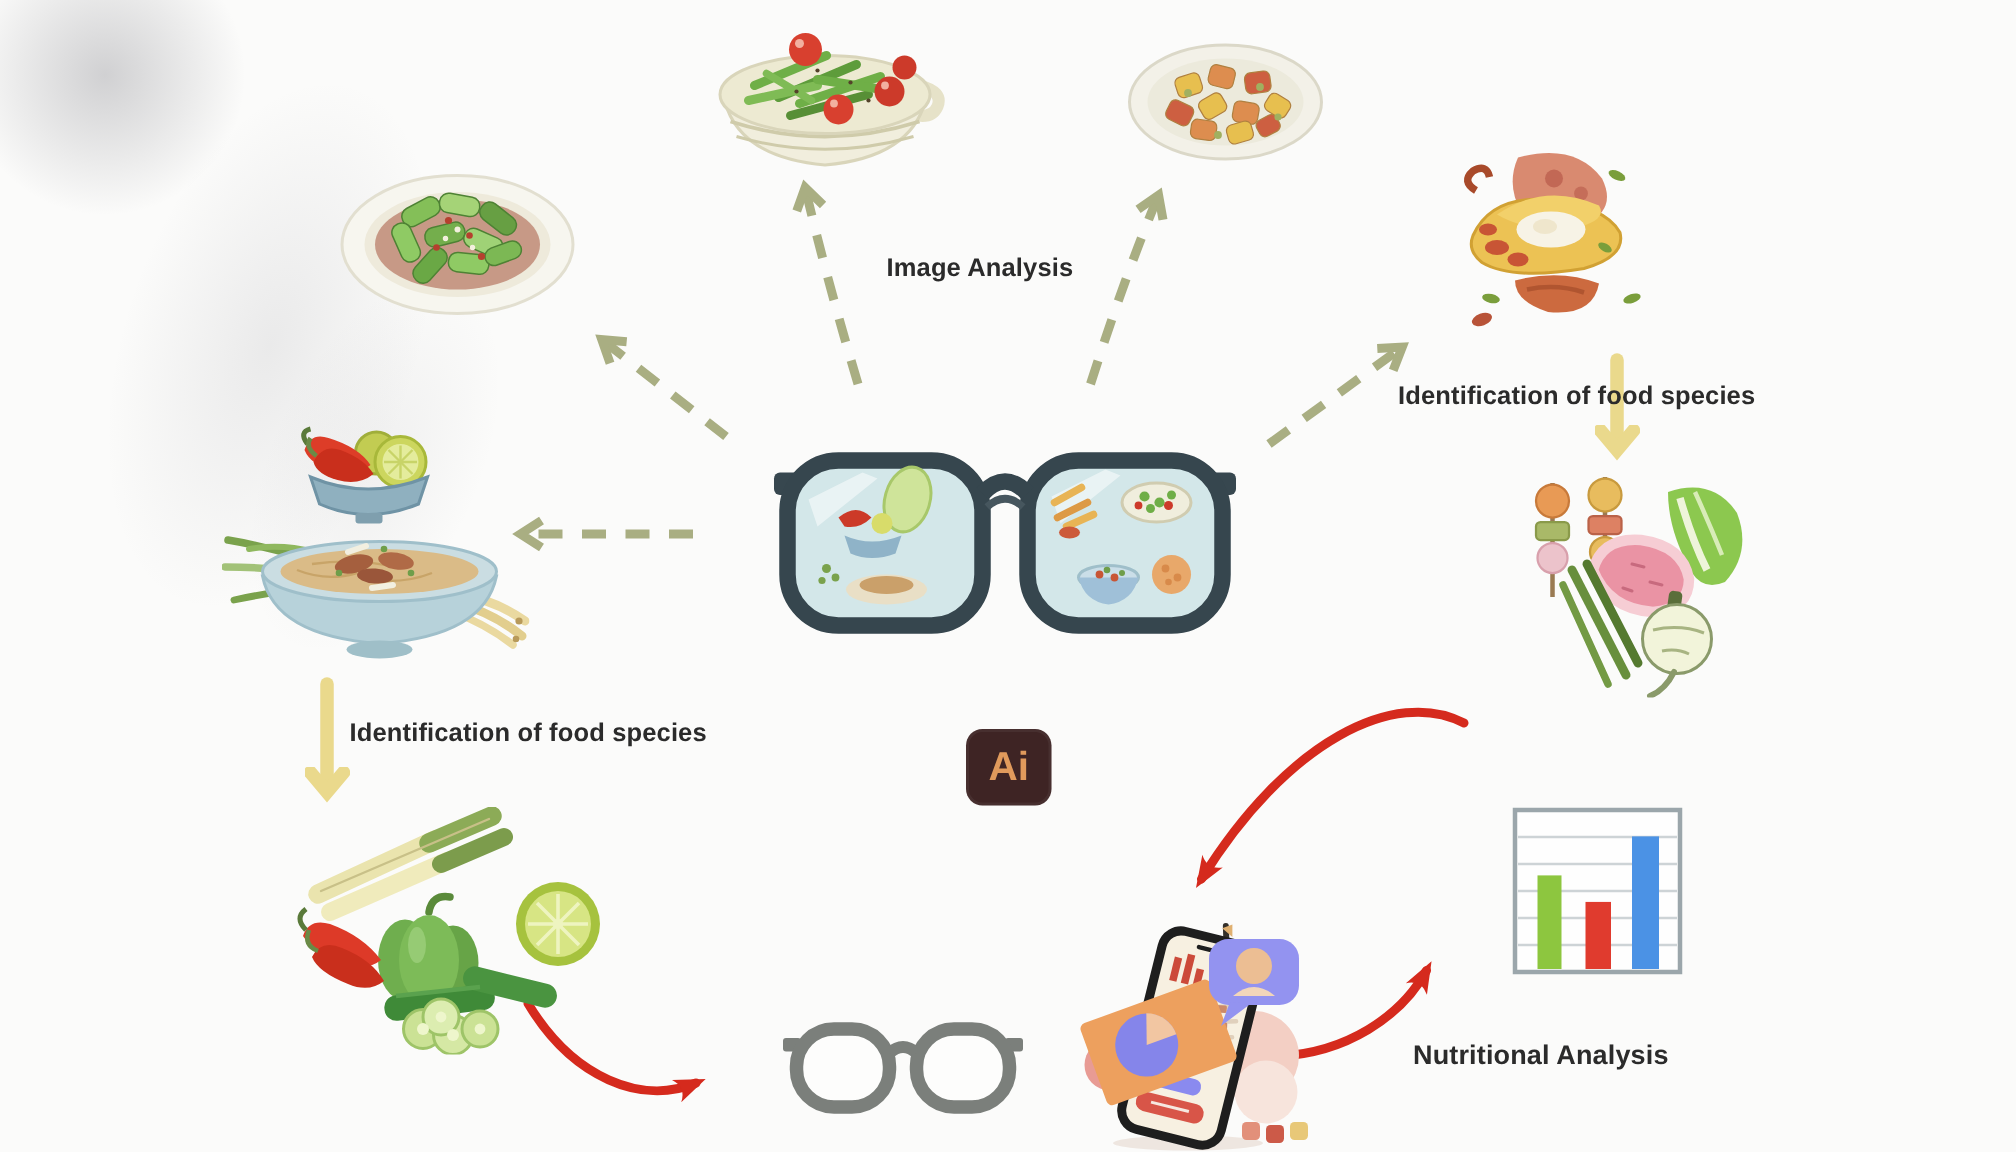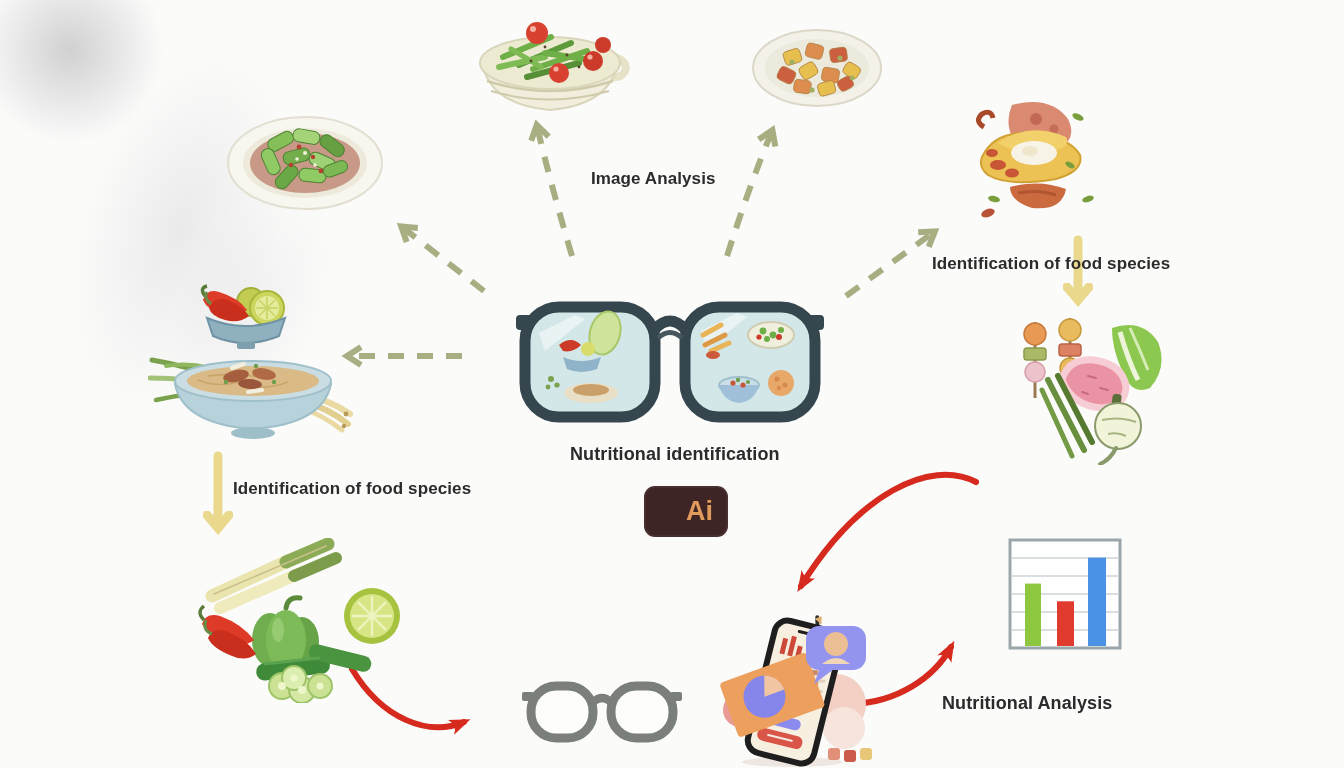--- a/index.html
+++ b/index.html
@@ -35,21 +35,20 @@
   .red-arrow{stroke:var(--red-arrow);stroke-width:6;fill:none;stroke-linecap:round;}
   .dash-head-stroke{stroke:var(--dashed-arrow);fill:none;}
   .yellow-head-stroke{stroke:var(--yellow-arrow);fill:none;}
   .red-head-fill{fill:var(--red-arrow);}
   .ai-badge{
     position:absolute;left:644px;top:486px;width:57px;height:51px;z-index:4;
     background:var(--ai-bg);border-radius:11px;
     display:flex;align-items:center;justify-content:center;
     color:var(--ai-fg);font-weight:700;font-size:27px;
     box-shadow:inset 0 0 0 2px rgba(255,255,255,0.05);
-    padding-left:27px;
   }
 </style>
 </head>
 <body>
 
 <div class="canvas">
 
   <div class="smudge smudge-1"></div>
   <div class="smudge smudge-2"></div>
   <div class="smudge smudge-3"></div>
@@ -376,21 +375,20 @@
           <circle cx="262" cy="86" r="2.6"></circle>
           <circle cx="270" cy="92" r="2.6"></circle>
           <circle cx="264" cy="95" r="2.2"></circle>
         </g>
     </g>
   </svg>
 
   <div class="label" style="left:591px;top:169px">Image Analysis</div>
   <div class="label" style="left:233px;top:479px">Identification of food species</div>
   <div class="label" style="left:932px;top:254px">Identification of food species</div>
-  <div class="label" style="left:570px;top:444px;font-size:18px">Nutritional identification</div>
   <div class="label" style="left:942px;top:693px;font-size:18px">Nutritional Analysis</div>
 
   <div class="ai-badge">
     <span>Ai</span>
   </div>
 
   <svg class="node" style="left:522px;top:676px" width="160" height="72" viewBox="0 0 160 72">
     <rect x="0" y="16" width="12" height="9" rx="2" fill="#7B7F7B"></rect>
     <rect x="148" y="16" width="12" height="9" rx="2" fill="#7B7F7B"></rect>
     <rect x="9" y="10" width="62" height="52" rx="25" fill="#FDFDFC" stroke="#7B7F7B" stroke-width="9"></rect>

